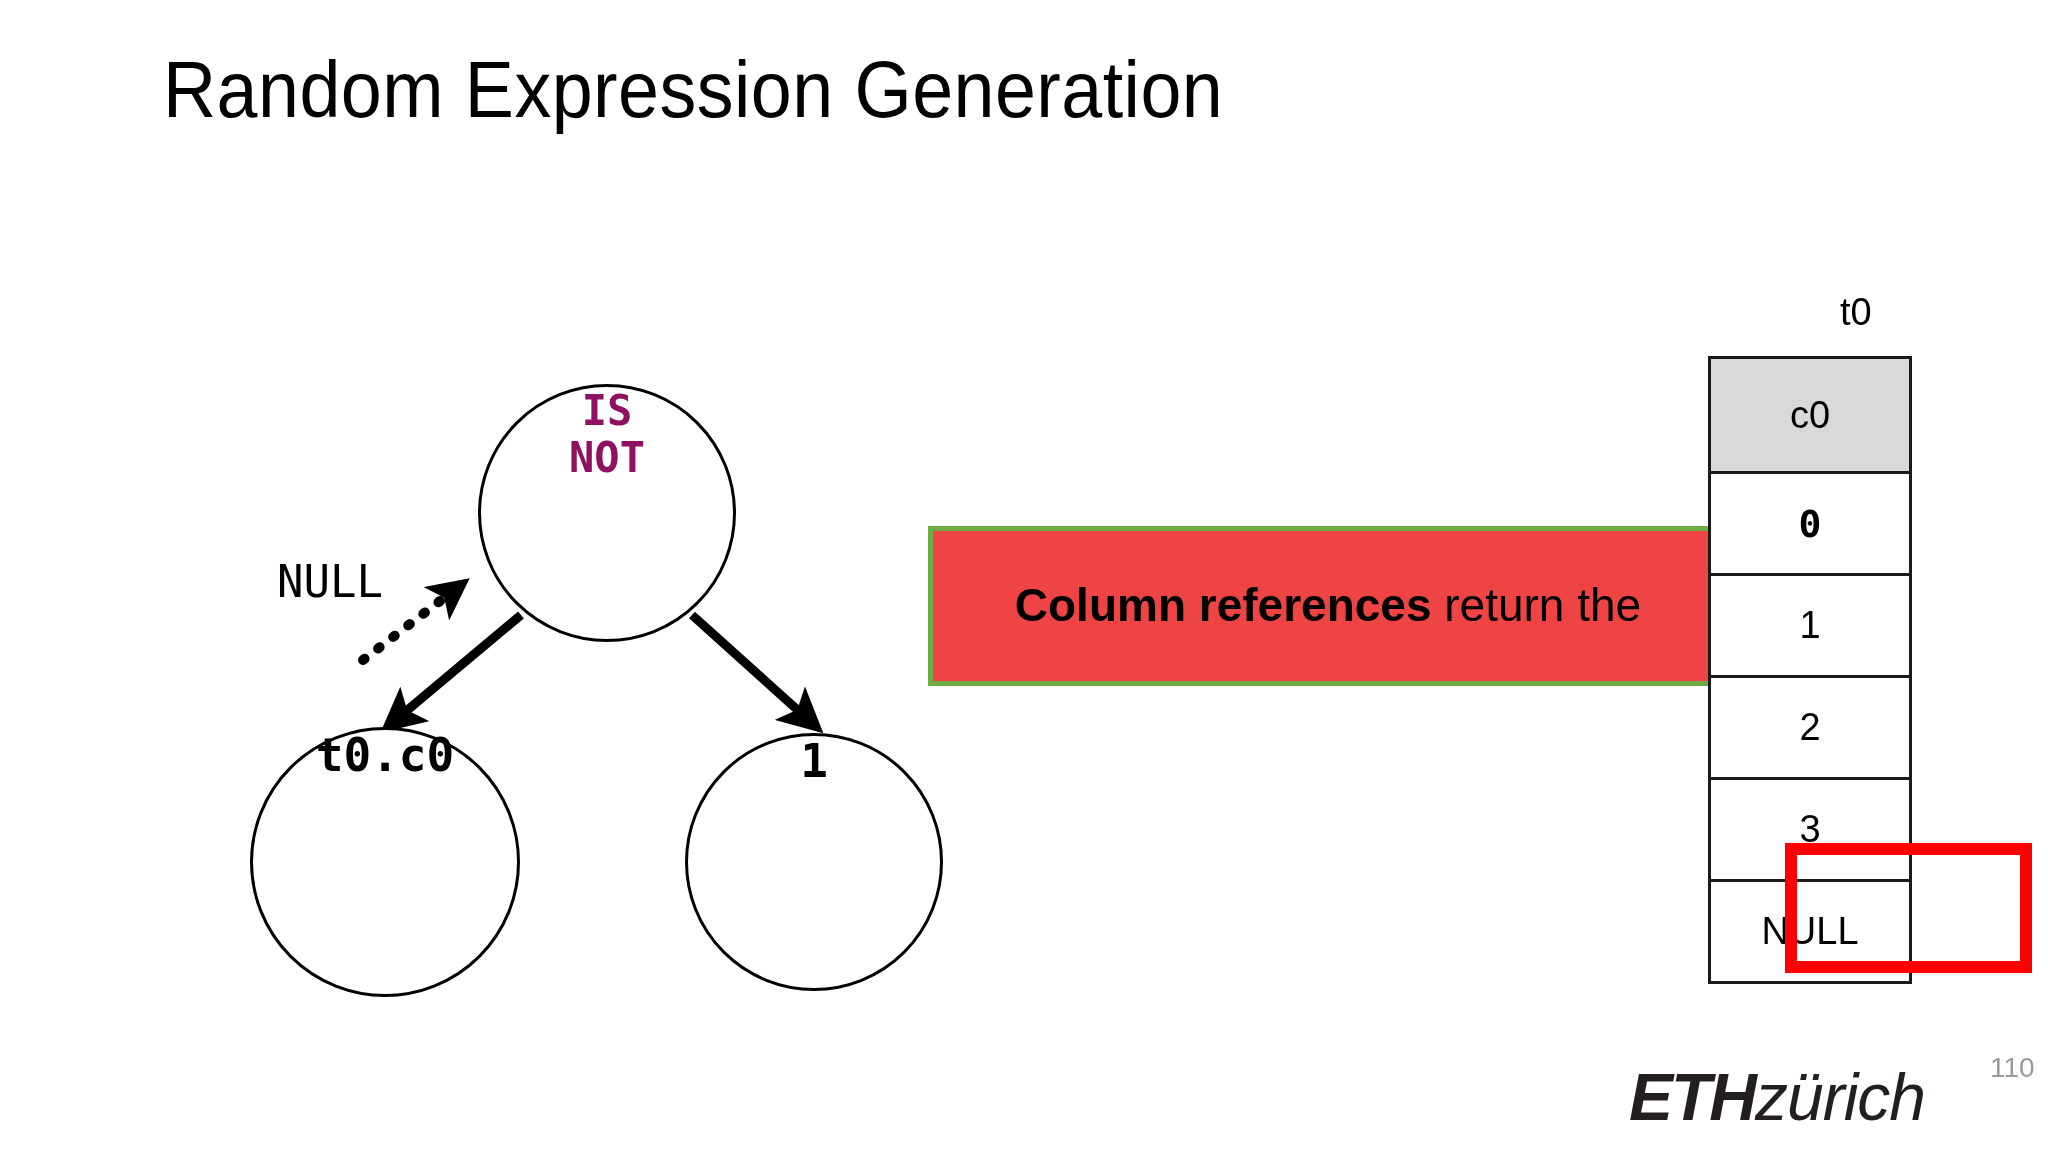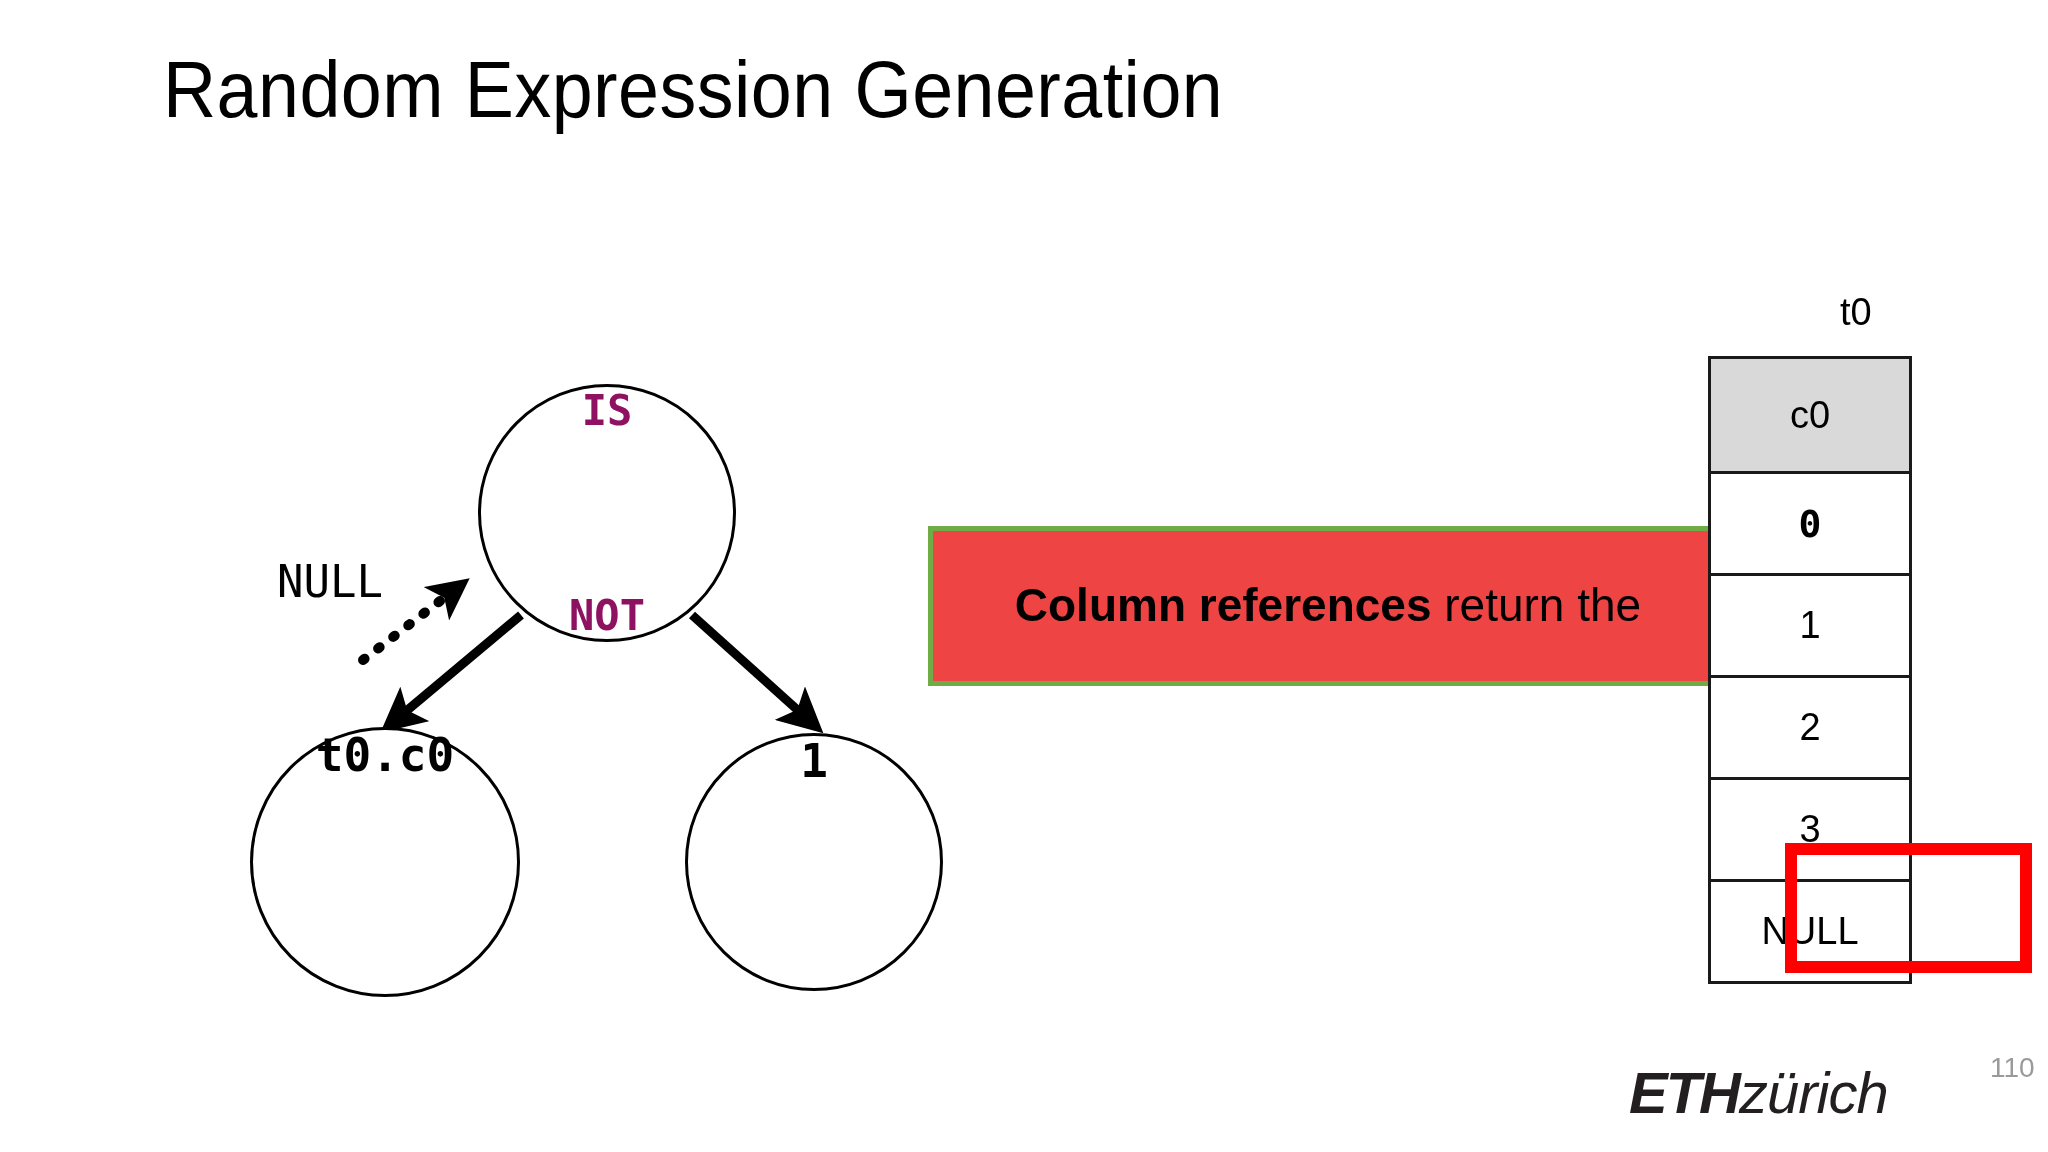--- a/index.html
+++ b/index.html
@@ -64,21 +64,21 @@
   
   .tree-node {
     position: absolute;
     border: 3px solid #000000;
     border-radius: 50%;
     background: #ffffff;
     box-sizing: border-box;
     display: flex;
     flex-direction: column;
     align-items: center;
-    justify-content: space-between;
+    justify-content: flex-start;
     font-family: "DejaVu Sans Mono", "Liberation Mono", monospace;
     font-weight: bold;
     line-height: 1.12;
     text-align: center;
   }
   #node-root {
     left: 478px;
     top: 384px;
     width: 258px;
     height: 258px;
@@ -188,21 +188,21 @@
     background: transparent;
     pointer-events: none;
   }
 
   
   #eth-logo {
     position: absolute;
     left: 1629px;
     top: 1059px;
     font-family: "Liberation Sans Narrow", "Liberation Sans", sans-serif;
-    font-size: 58px;
+    font-size: 66px;
     white-space: nowrap;
     color: #231F20;
   }
   #eth-logo .eth-mark {
     font-weight: bold;
     font-style: italic;
     letter-spacing: -2px;
   }
   #eth-logo .eth-city {
     font-weight: 300;

